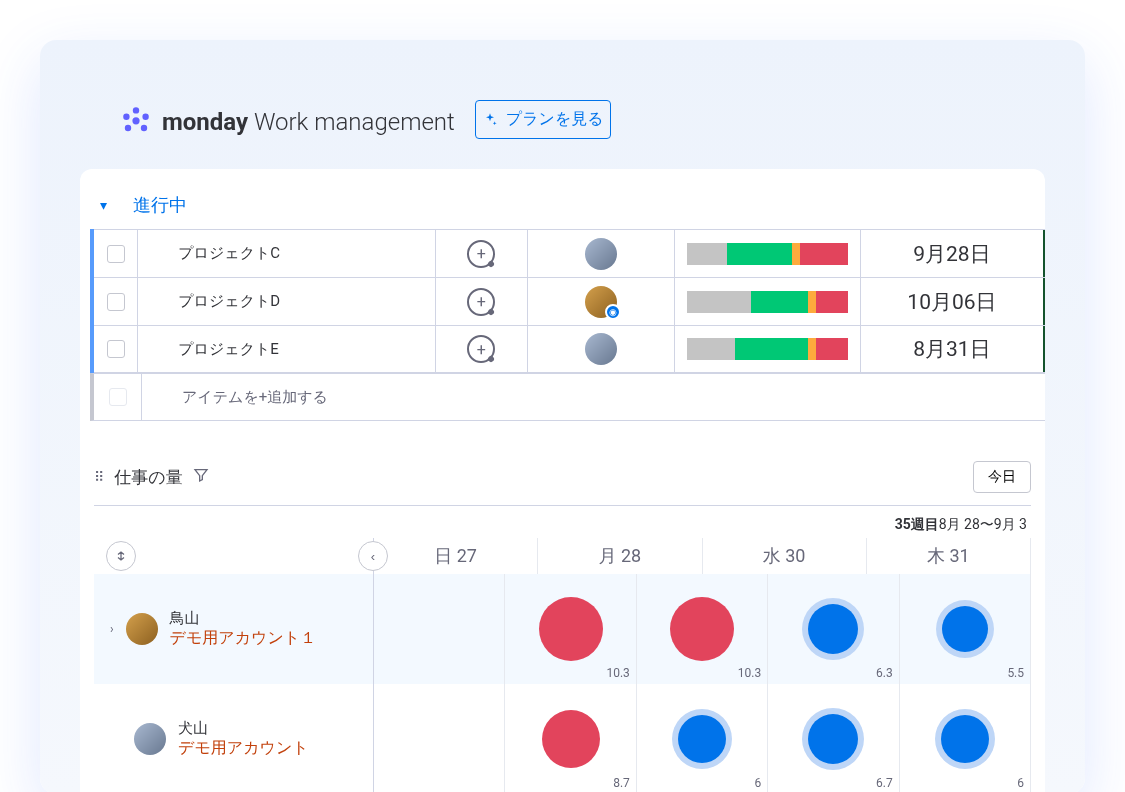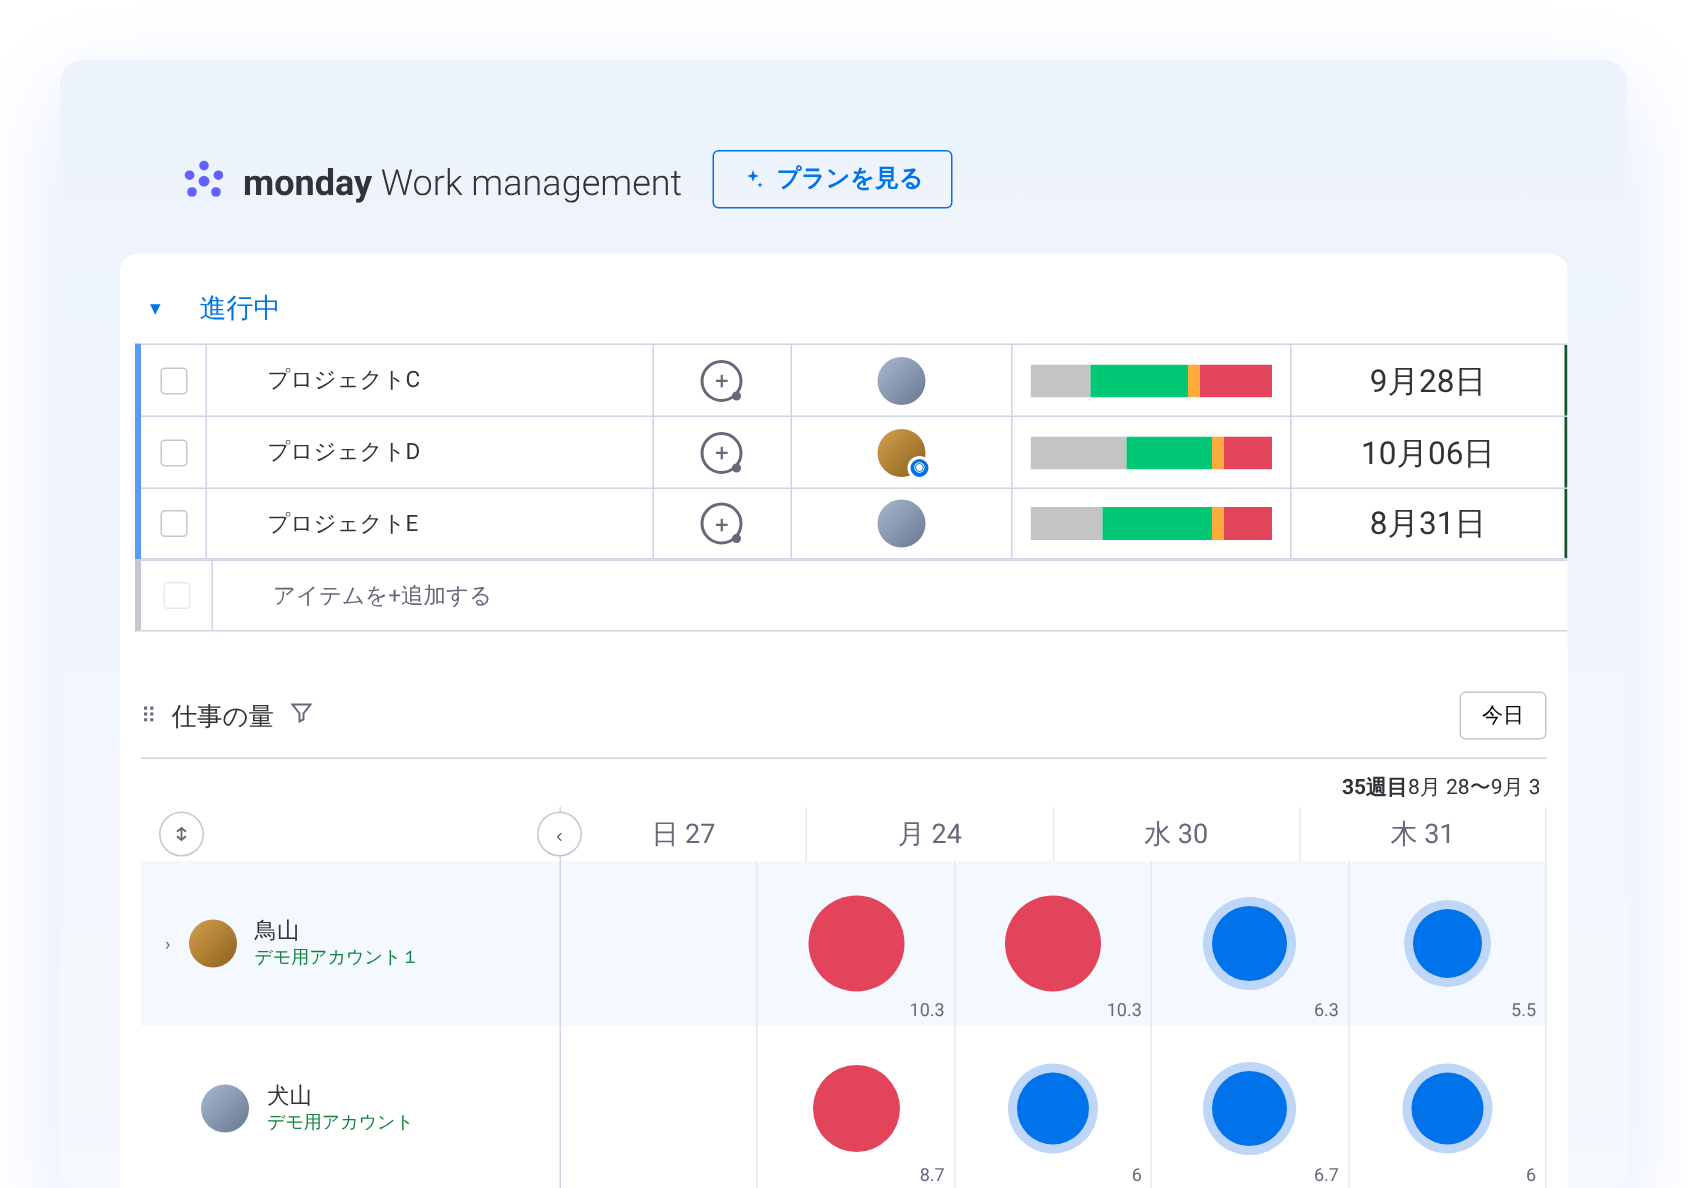--- a/index.html
+++ b/index.html
@@ -29,24 +29,24 @@
     .logo-text { font-size: 24px; color: #323338; }
     .logo-text .bold { font-weight: 700; }
     .logo-text .light { font-weight: 300; }
     .plan-button {
       display: flex;
       align-items: center;
       gap: 8px;
       border: 1.5px solid #0073ea;
       color: #0073ea;
       background: transparent;
-      padding: 8px 18px;
+      padding: 8px 6px;
       border-radius: 4px;
       font-size: 16px;
-      font-weight: 700;
+      font-weight: 400;
       cursor: pointer;
     }
     .content-card {
       background: #fff;
       border-radius: 12px 12px 0 0;
       padding-top: 24px;
       overflow: hidden;
     }
     .section-title {
       display: flex;
@@ -279,21 +279,21 @@
       flex-shrink: 0;
       border-right: 1px solid #d0d4e4;
       display: flex;
       align-items: center;
       gap: 12px;
       padding: 0 16px;
     }
     .expand-chevron { color: #676879; cursor: pointer; font-size: 12px; }
     .person-info { display: flex; flex-direction: column; }
     .person-name { font-size: 15px; font-weight: 500; color: #323338; }
-    .person-sub { font-size: 12px; color: #15803d; }
+    .person-sub { font-size: 16px; color: #c2410c; }
     .bubble-cell {
       flex: 1;
       border-right: 1px solid #e6e9ef;
       position: relative;
       display: flex;
       align-items: center;
       justify-content: center;
     }
     .bubble {
       border-radius: 50%;
@@ -443,21 +443,21 @@
         <div class="people-col">
           <button class="expand-btn">
             <svg width="12" height="12" viewBox="0 0 24 24" fill="none" stroke="#676879" stroke-width="2.5">
                 <path d="M12 4v16M6 9l6-5 6 5M6 15l6 5 6-5"></path>
               </svg>
           </button>
           <button class="nav-btn">‹</button>
         </div>
         <div id="date-headers" style="display:flex;flex:1">
             <div class="date-cell">日 27</div>
-            <div class="date-cell">月 24</div>
+            <div class="date-cell">月 28</div>
             <div class="date-cell">水 30</div>
             <div class="date-cell">木 31</div>
           </div>
       </div>
 
       <div id="workload-rows">
           <div class="workload-row selected">
     <div class="person-cell">
       <span class="expand-chevron">›</span>
       <div class="avatar avatar-bird"></div>

